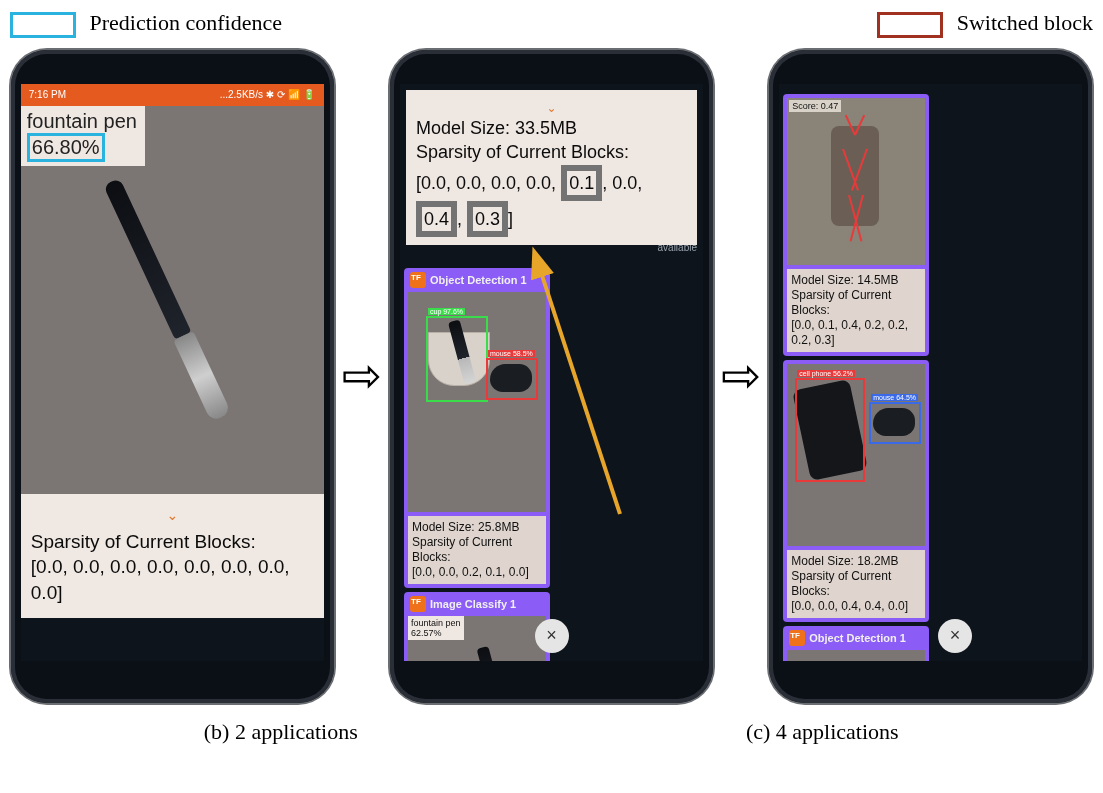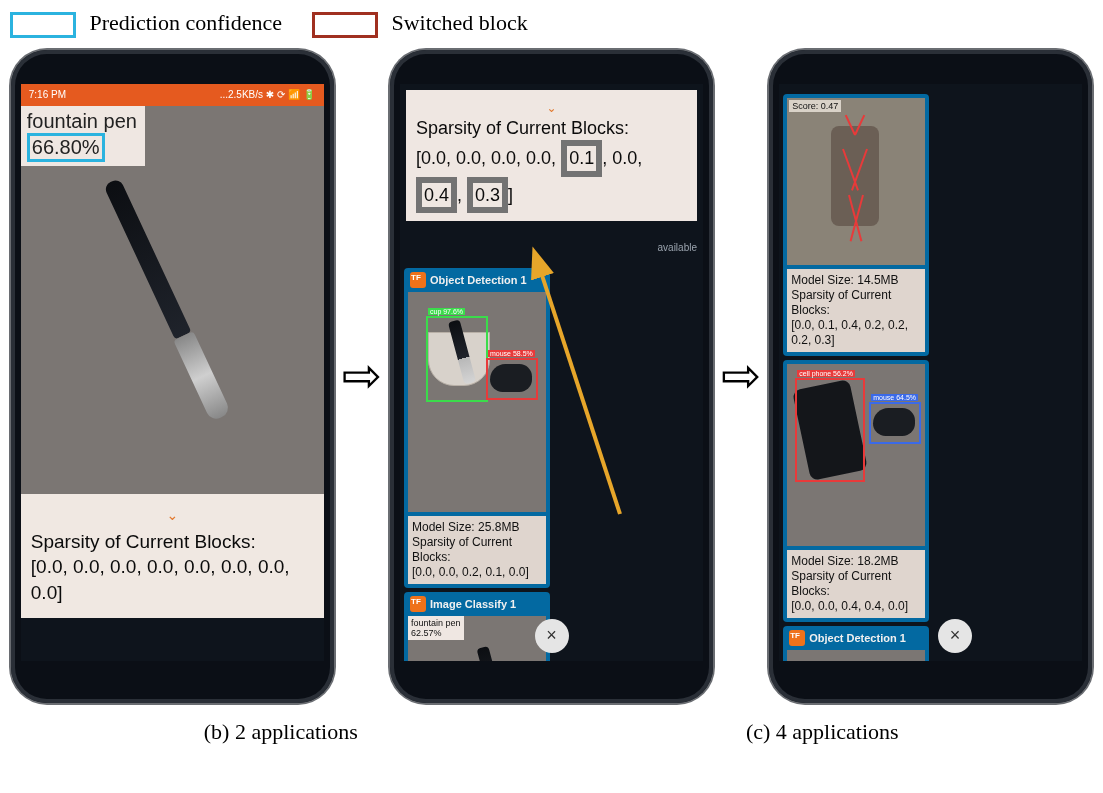--- a/index.html
+++ b/index.html
@@ -5,21 +5,21 @@
   body {
     margin: 0;
     padding: 10px;
     font-family: "Times New Roman", Times, serif;
     background: #fff;
     width: 1083px;
   }
   .legend {
     display: flex;
     align-items: center;
-    justify-content: flex-start;
+    justify-content: space-between;
     gap: 30px;
     margin-bottom: 12px;
     font-size: 22px;
   }
   .legend-box {
     display: inline-block;
     width: 60px;
     height: 20px;
     margin-right: 8px;
     vertical-align: middle;
@@ -133,21 +133,21 @@
   .apps {
     position: absolute;
     inset: 0;
     display: flex;
     flex-wrap: wrap;
     padding: 4px;
     gap: 4px;
     box-sizing: border-box;
   }
   .card {
-    background: #0369a1;
+    background: #8b5cf6;
     border-radius: 4px;
     color: #f0f0f0;
     font-size: 11px;
     display: flex;
     flex-direction: column;
     overflow: hidden;
     box-sizing: border-box;
   }
   .card .title {
     display: flex;
@@ -318,20 +318,24 @@
     </div>
   </div>
 
   <span class="arrow">⇨</span>
 
   <div class="phone p-b">
     <div class="screen" style="padding-top:0;">
 
       <div class="b-callout">
         <div style="text-align:center;color:#e2792e;font-size:12px;">⌄</div>
+        <div>
+          <span>Model Size:</span>
+          <span>33.5MB</span>
+        </div>
         <div>Sparsity of Current Blocks:</div>
         <div>
           <span>[0.0, 0.0, 0.0, 0.0,</span>
           <span class="red-box">0.1</span><span>, 0.0,</span><br>
           <span class="red-box">0.4</span><span>, </span><span class="red-box">0.3</span><span>]</span>
         </div>
       </div>
 
       <svg style="position:absolute;left:0;top:0;width:100%;height:100%;pointer-events:none;z-index:4">
         <defs>

